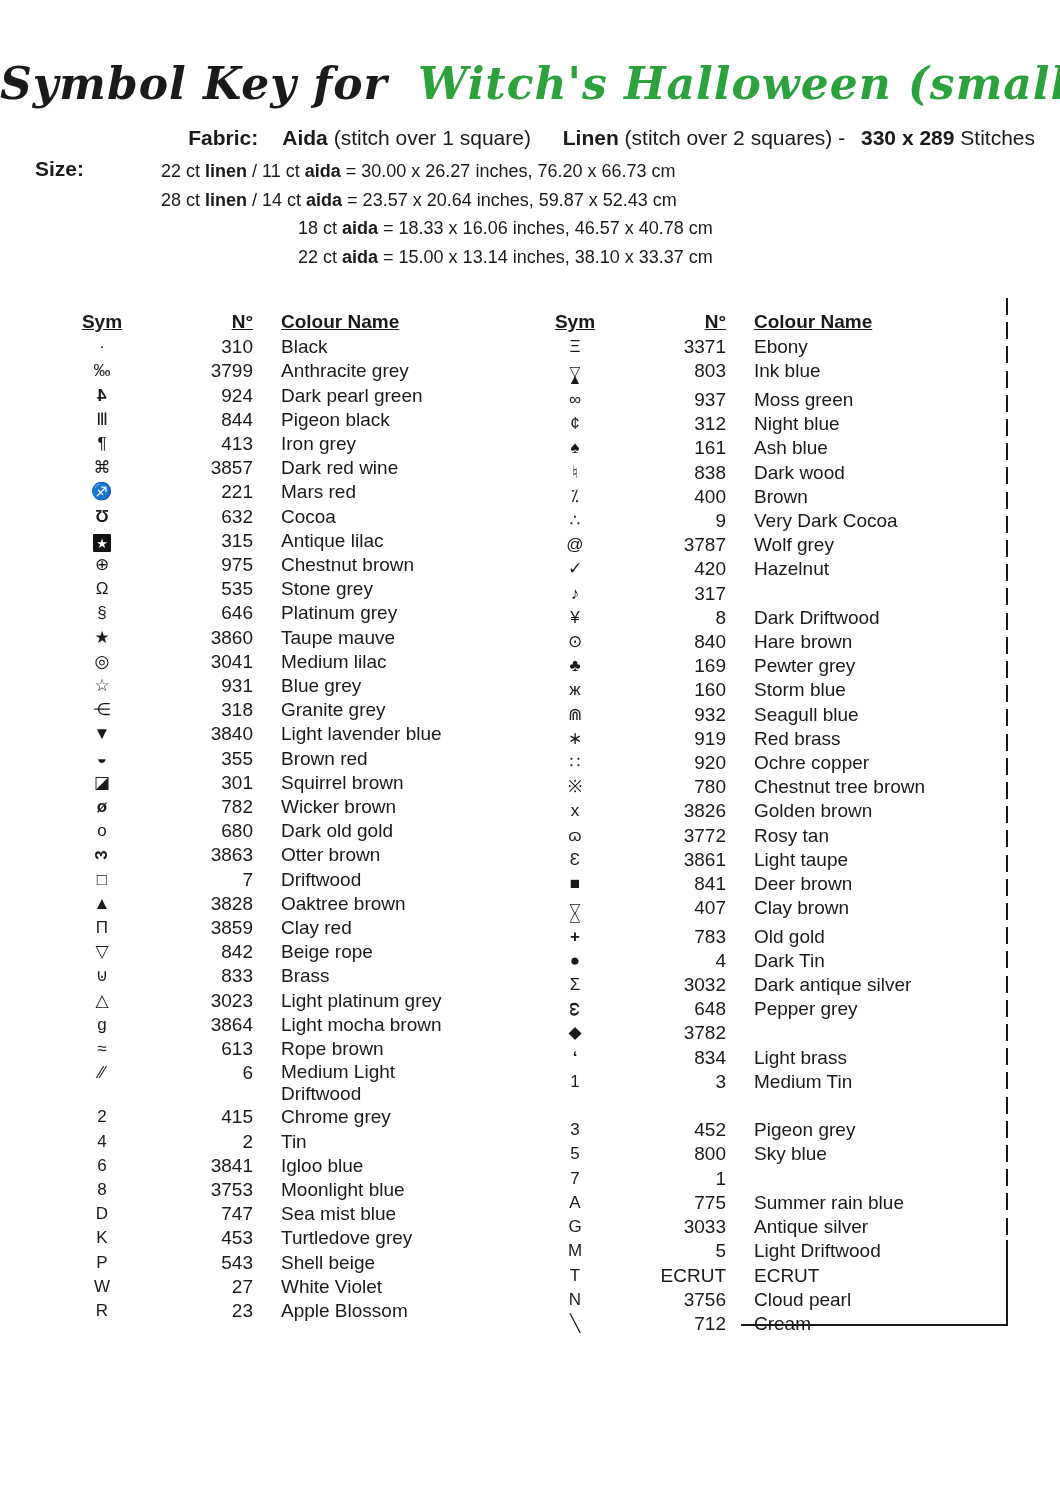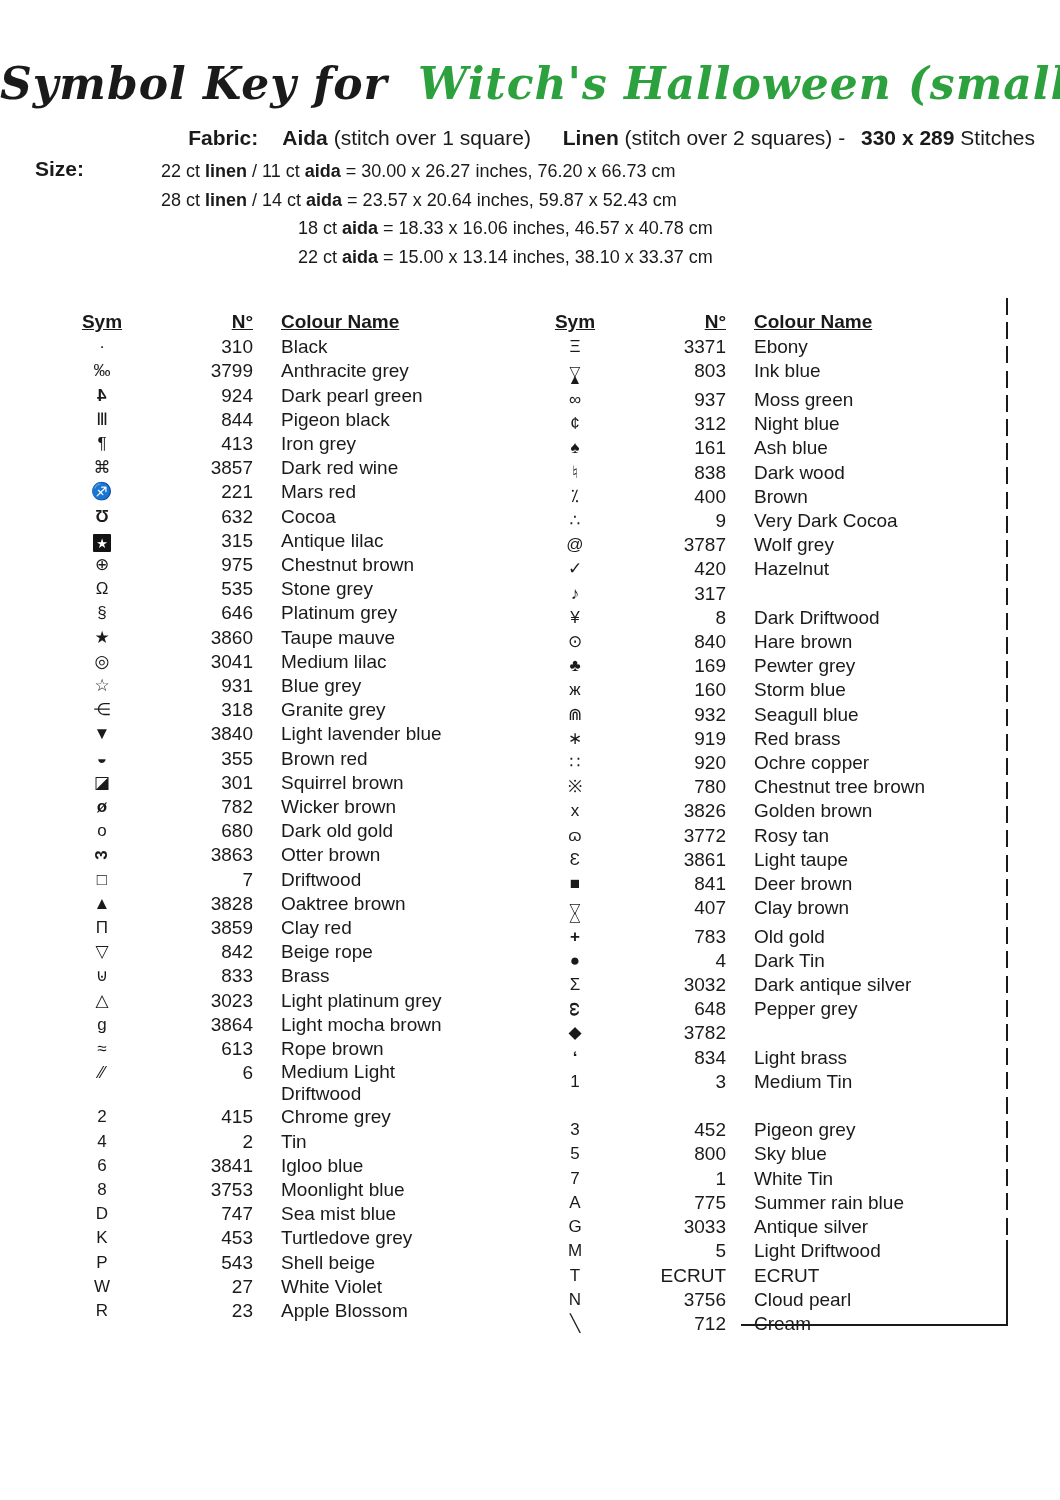--- a/index.html
+++ b/index.html
@@ -491,21 +491,20 @@
         <span class="cell-name">Pigeon grey</span>
       </div>
       <div class="trow">
         <span class="cell-sym"><span>5</span></span>
         <span class="cell-no">800</span>
         <span class="cell-name">Sky blue</span>
       </div>
       <div class="trow">
         <span class="cell-sym"><span>7</span></span>
         <span class="cell-no">1</span>
-        <span class="cell-name">White Tin</span>
       </div>
       <div class="trow">
         <span class="cell-sym"><span>A</span></span>
         <span class="cell-no">775</span>
         <span class="cell-name">Summer rain blue</span>
       </div>
       <div class="trow">
         <span class="cell-sym"><span>G</span></span>
         <span class="cell-no">3033</span>
         <span class="cell-name">Antique silver</span>

